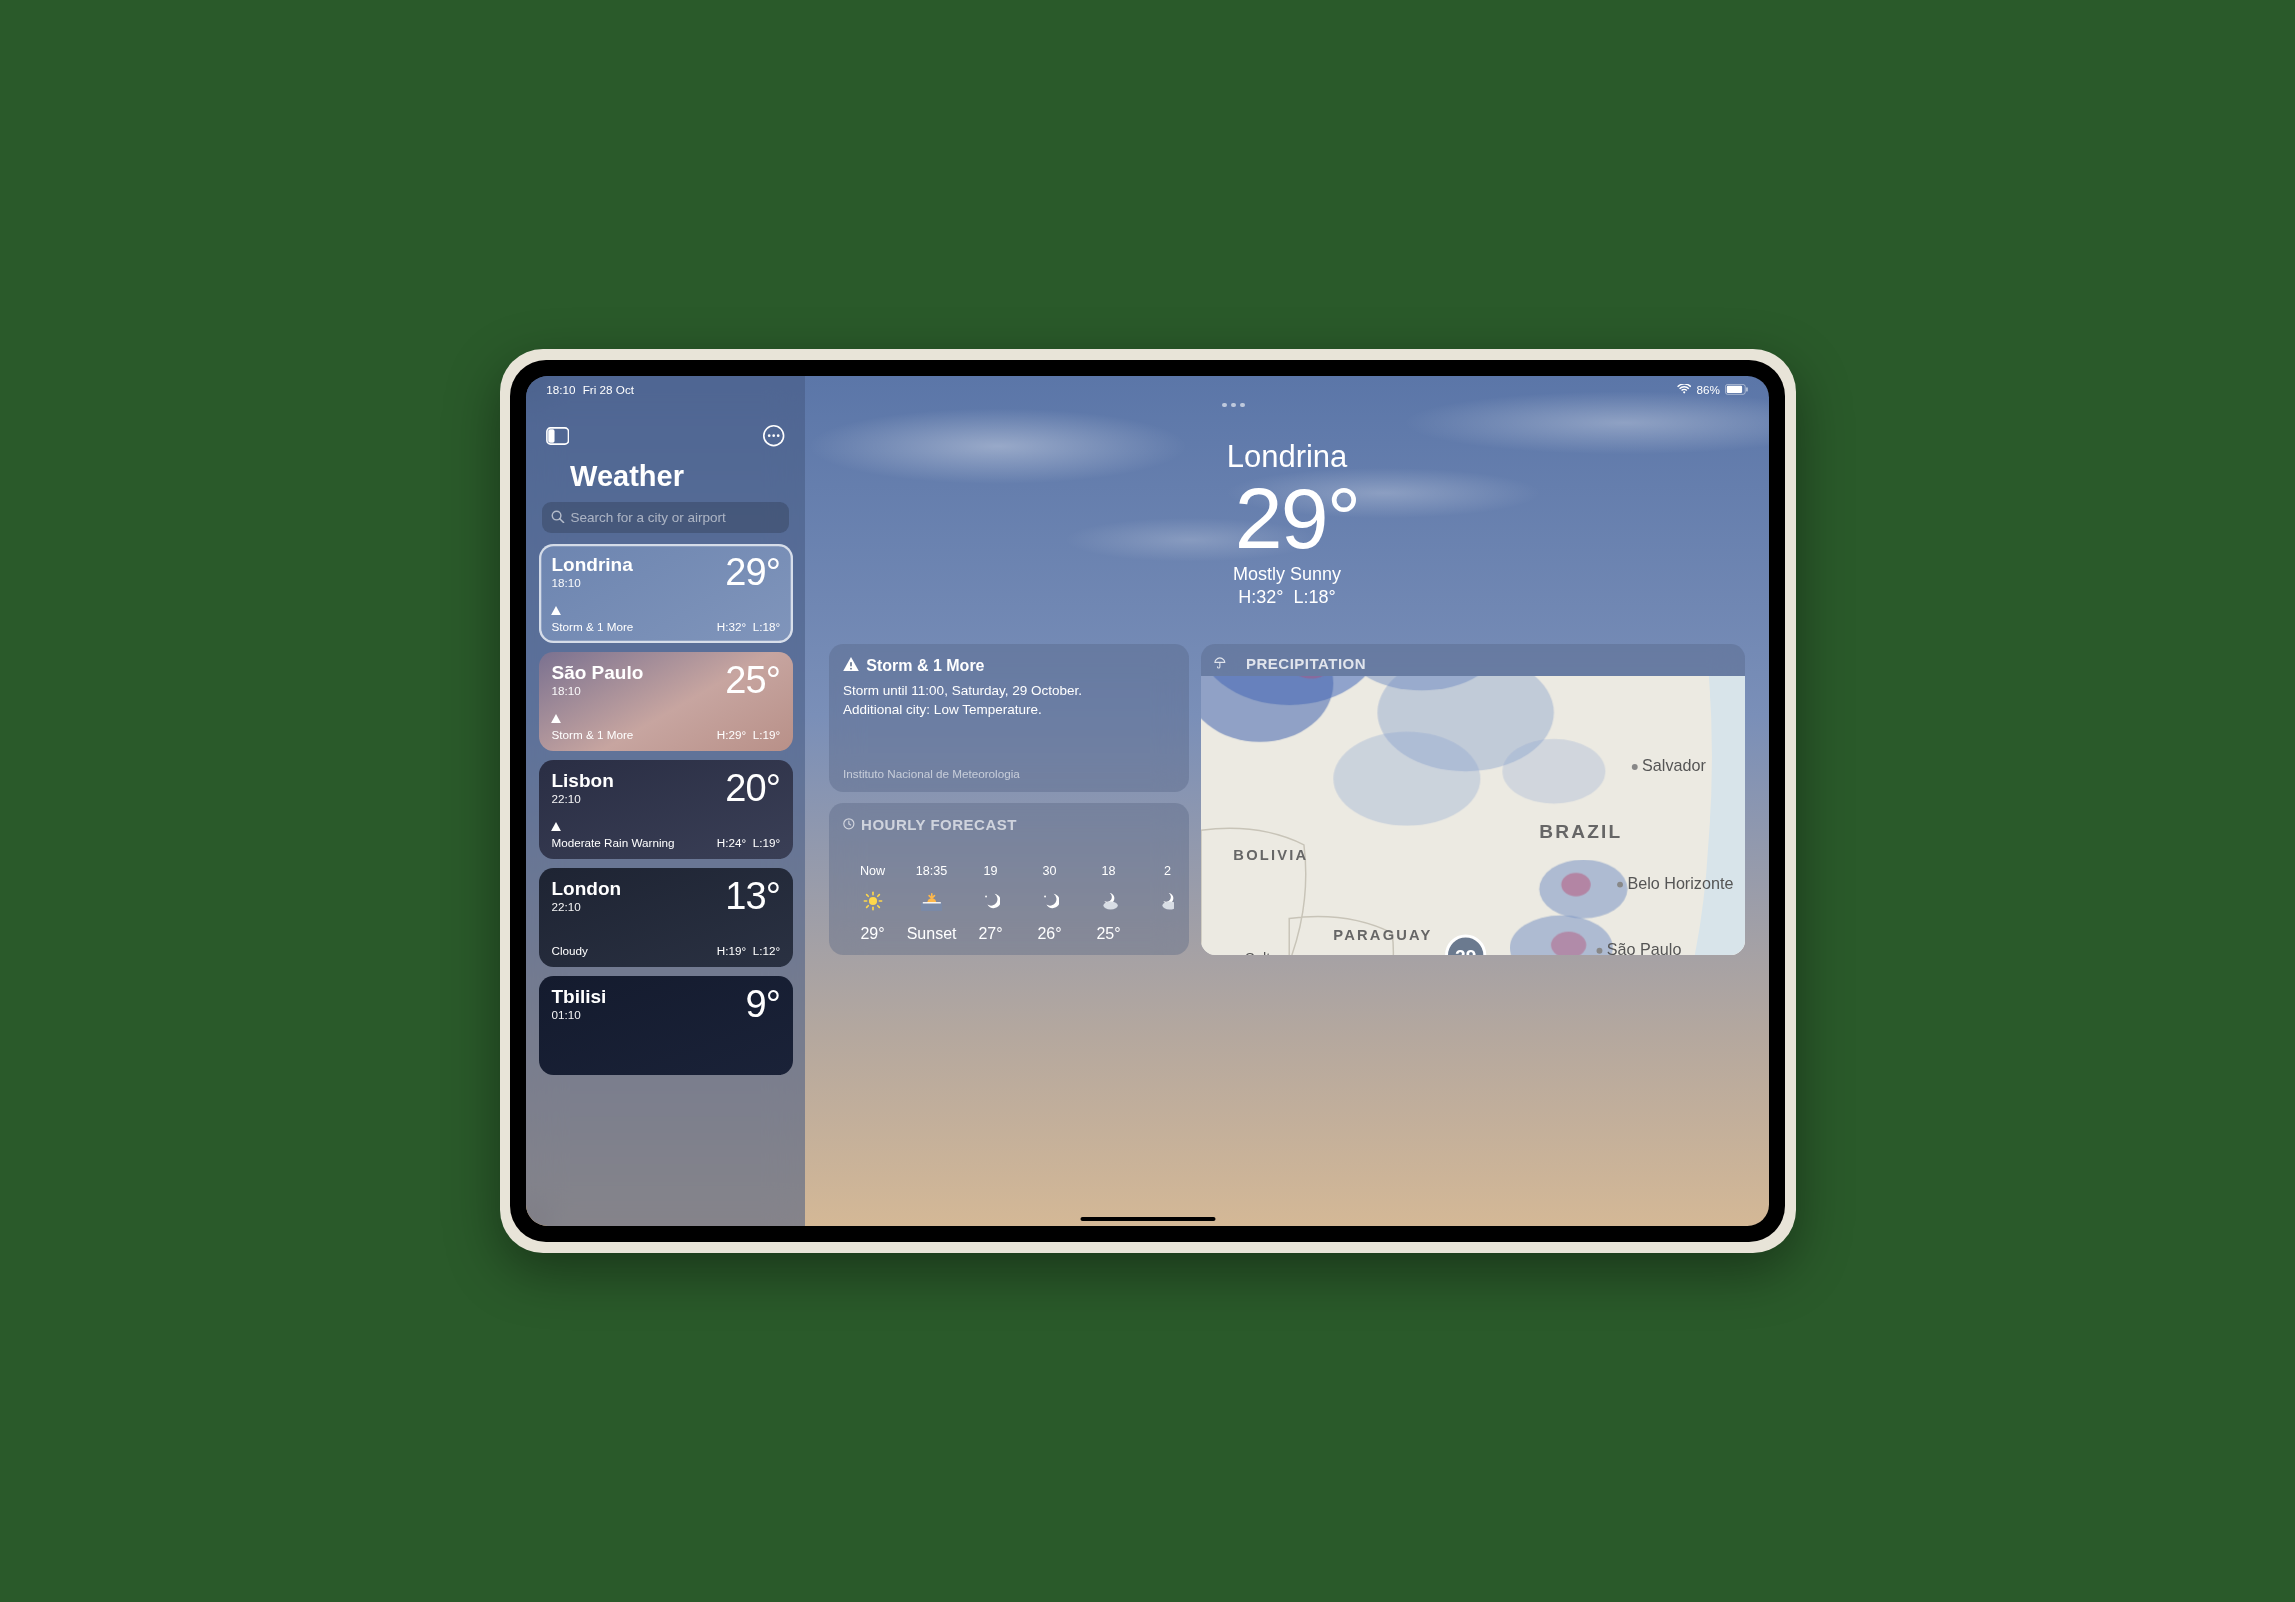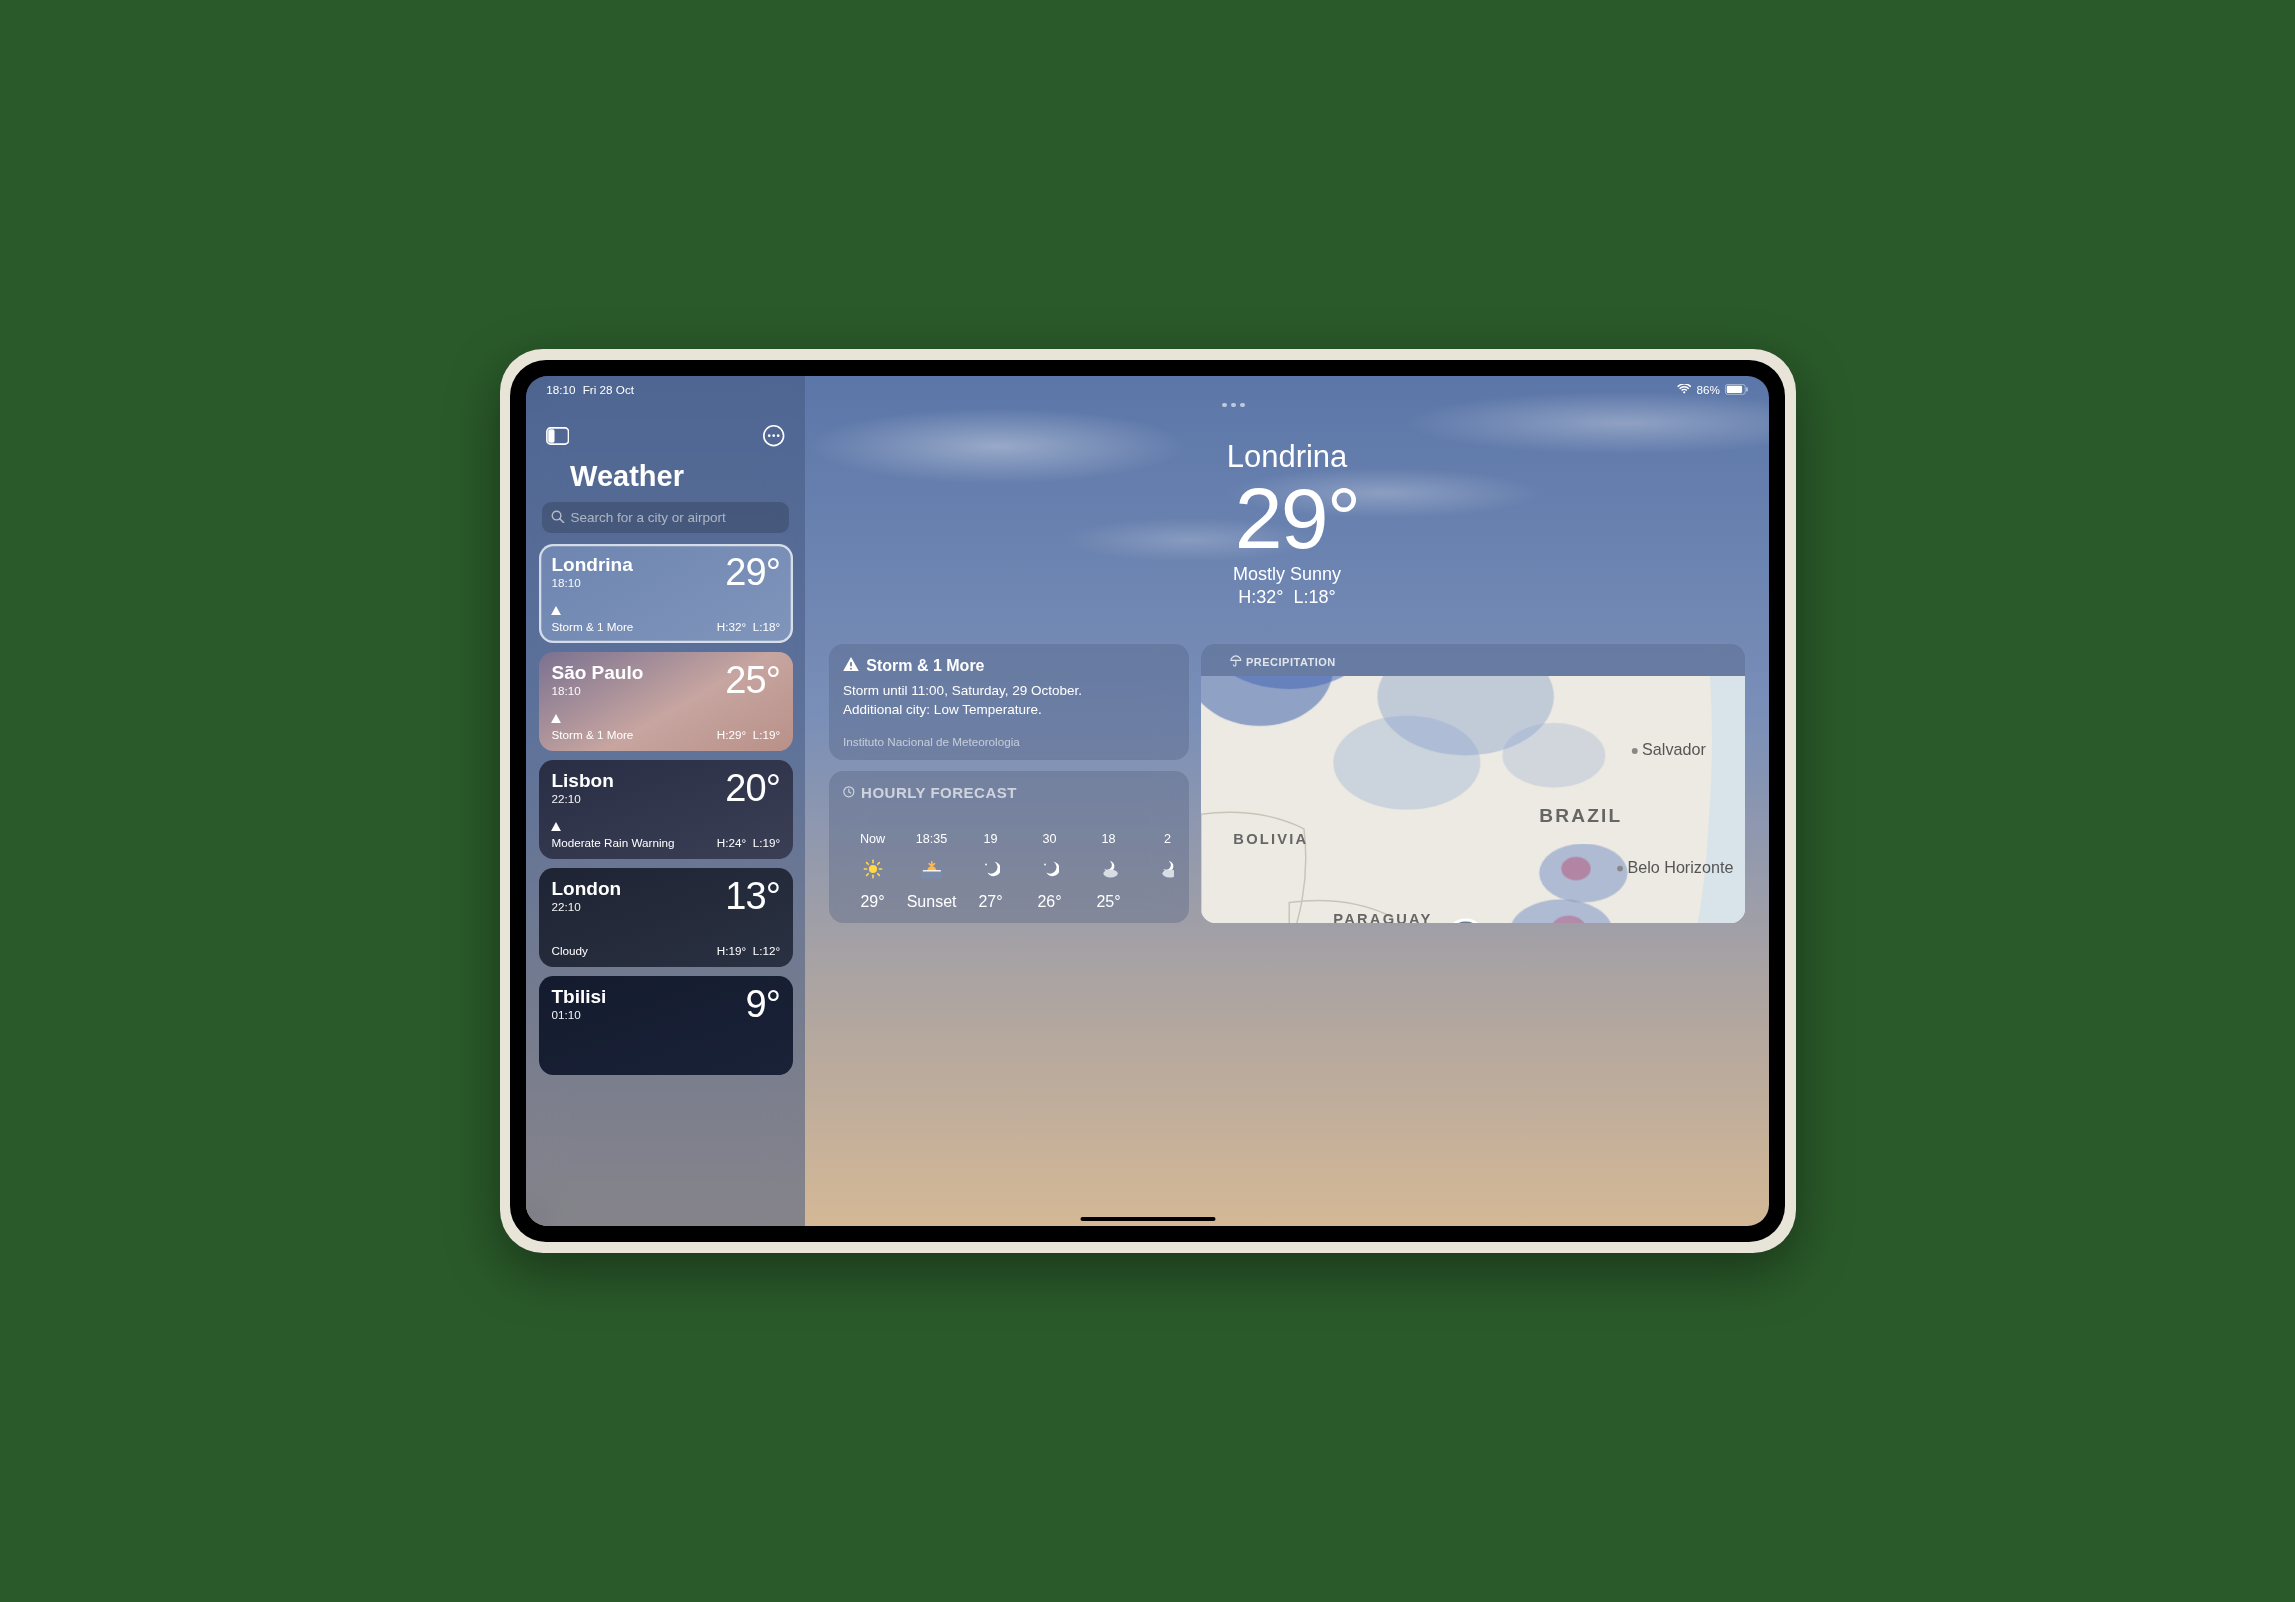--- a/index.html
+++ b/index.html
@@ -63,31 +63,31 @@
 .hero-temp { font-size:86px; font-weight:200; line-height:1; letter-spacing:-1.8px; margin-left:20px; }
 .hero-cond { font-size:18px; font-weight:500; margin-top:3.6px; }
 .hero-hilo { font-size:18px; font-weight:500; margin-top:1.8px; }
 
 .panels { display:flex; gap:12.6px; margin-top:36px; }
 .left-panels { width:360px; display:flex; flex-direction:column; gap:10.8px; }
 .panel { background:rgba(80,95,125,0.35); backdrop-filter:blur(16px); border-radius:14.4px; padding:12.6px 14.4px; color:#fff; }
 .panel-header { display:flex; align-items:center; gap:6.3px; font-size:15px; font-weight:600; letter-spacing:0.5px; color:rgba(255,255,255,0.65); text-transform:uppercase; }
 .alert-title { display:flex; align-items:center; gap:7.2px; font-size:16px; font-weight:700; margin-bottom:7.2px;}
 .alert-body { font-size:13.5px; line-height:1.35; }
-.alert-src { font-size:11.7px; color:rgba(255,255,255,0.6); margin-top:16px; }
+.alert-src { font-size:11.7px; color:rgba(255,255,255,0.6); margin-top:48px; }
 
 .hourly-row { display:flex; margin-top:9px; justify-content:space-start; gap:0; overflow:hidden; }
 .hour-item { flex:0 0 59px; display:flex; flex-direction:column; align-items:center; gap:12.6px; font-size:13.5px; font-weight:500;margin-top:22px; }
 .hour-item .time { font-size:12.6px; }
 .hour-item .temp { font-size:16px; font-weight:500;}
 .hour-icon { height:21.6px; display:flex; align-items:center; font-size:16px; }
 
 
 .map-panel { flex:1; border-radius:14.4px; overflow:hidden; position:relative; background:rgba(80,95,125,0.35); backdrop-filter:blur(16px); }
-.map-header { position:absolute; top:10.8px; left:29px; z-index:5; display:flex; align-items:center; gap:4px; font-size:11px; font-weight:600; letter-spacing:0.5px; color:rgba(255,255,255,0.8); }
+.map-header { position:absolute; top:10.8px; left:13px; z-index:5; display:flex; align-items:center; gap:20px; font-size:15px; font-weight:600; letter-spacing:0.5px; color:rgba(255,255,255,0.8); }
 .map-body { position:absolute; inset:32px 0 0 0; background:#f0ede6; }
 .map-svg { width:100%; height:100%; }
 .map-label { font-family:-apple-system,sans-serif; fill:#555; }
 .map-label.country { font-weight:700; letter-spacing:1.5px; fill:#666; }
 .map-pin { fill:#6b7a8f; }
 .map-pin-txt { fill:#fff; font-weight:700; font-size:13px; text-anchor:middle; }
 .precip-blob { mix-blend-mode:multiply; }
 </style>
 </head>
 <body>

